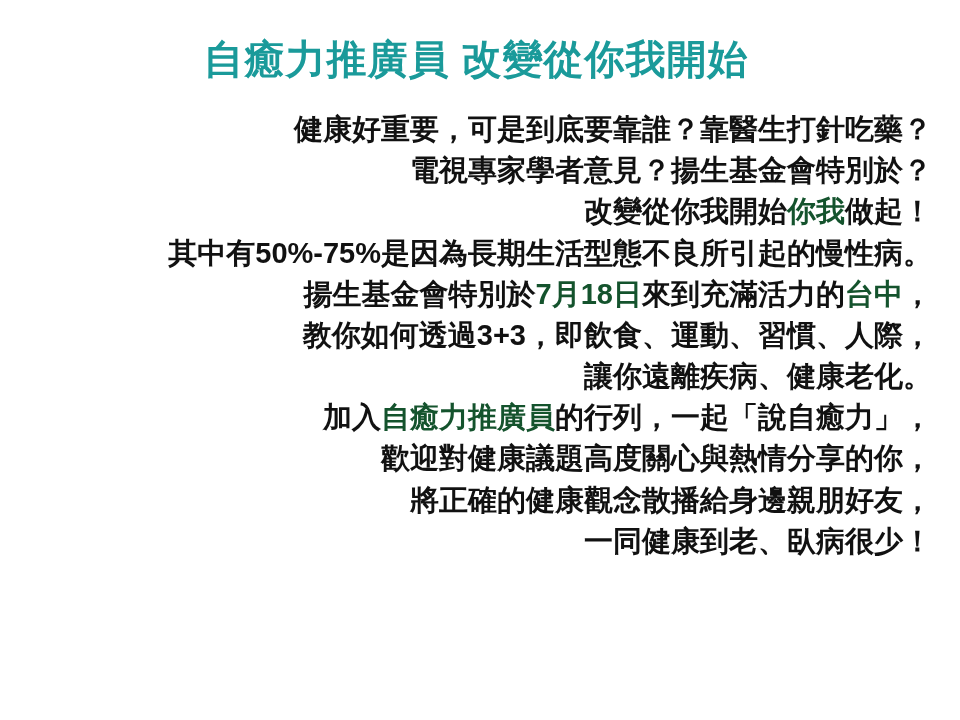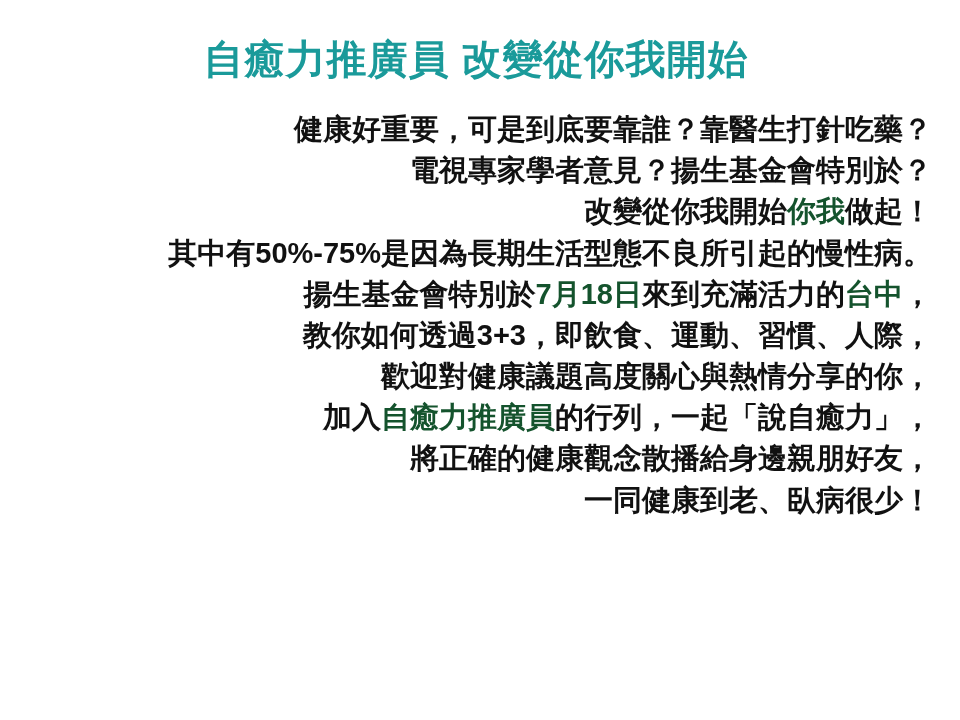--- a/index.html
+++ b/index.html
@@ -58,19 +58,20 @@
 
   <div class="title">自癒力推廣員 改變從你我開始</div>
 
   <div class="body-block">
       <div class="line"><span class="">健康好重要，可是到底要靠誰？靠醫生打針吃藥？</span></div>
       <div class="line"><span class="">電視專家學者意見？揚生基金會特別於？</span></div>
       <div class="line"><span class="">改變從你我開始</span><span class="hl">你我</span><span class="">做起！</span></div>
       <div class="line"><span class="">其中有50%-75%是因為長期生活型態不良所引起的慢性病。</span></div>
       <div class="line"><span class="">揚生基金會特別於</span><span class="hl">7月18日</span><span class="">來到充滿活力的</span><span class="hl">台中</span><span class="">，</span></div>
       <div class="line"><span class="">教你如何透過3+3，即飲食、運動、習慣、人際，</span></div>
+      <div class="line"><span class="">讓你遠離疾病、健康老化。</span></div>
+      <div class="line"><span class="">加入</span><span class="hl">自癒力推廣員</span><span class="">的行列，一起「說自癒力」，</span></div>
       <div class="line"><span class="">歡迎對健康議題高度關心與熱情分享的你，</span></div>
-      <div class="line"><span class="">加入</span><span class="hl">自癒力推廣員</span><span class="">的行列，一起「說自癒力」，</span></div>
       <div class="line"><span class="">將正確的健康觀念散播給身邊親朋好友，</span></div>
       <div class="line"><span class="">一同健康到老、臥病很少！</span></div>
     </div>
 
 </div>
 
 </body></html>

